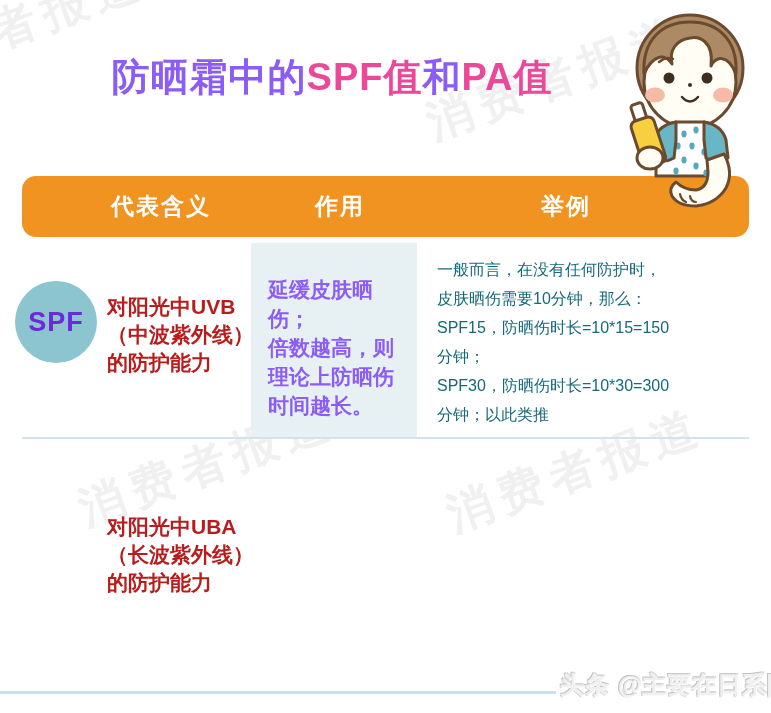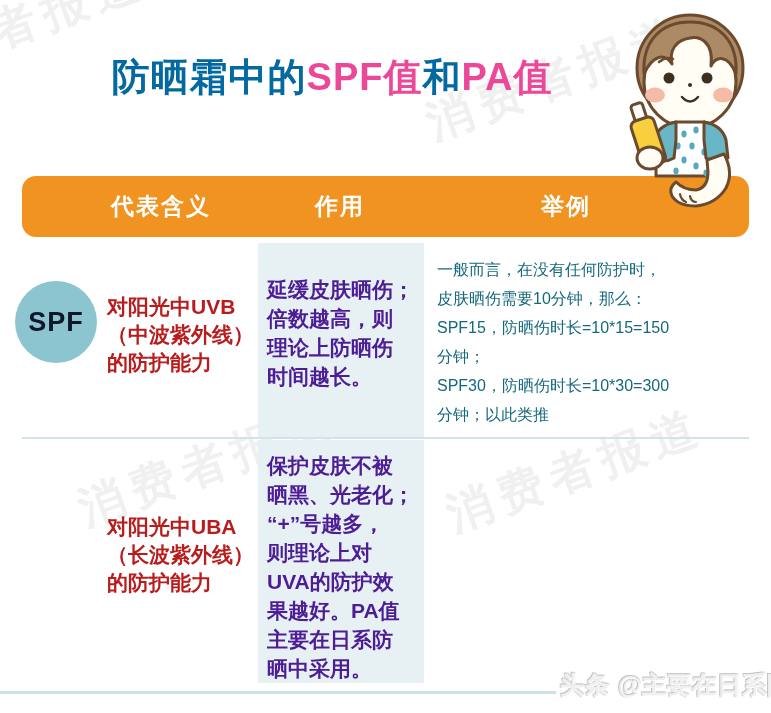--- a/index.html
+++ b/index.html
@@ -15,58 +15,58 @@
   .wm1{left:-120px;top:42px;}
   .wm2{left:418px;top:96px;}
   .wm3{left:70px;top:482px;}
   .wm4{left:438px;top:488px;}
 
   
   .title{
     position:absolute;z-index:3;left:22px;top:52px;width:620px;margin:0;
     text-align:center;font-size:38px;font-weight:bold;letter-spacing:1px;
   }
-  .t-teal{color:#0369a1;}
+  .t-teal{color:#8b5cf6;}
   .t-orange{color:#ec4899;}
 
   
   .header-bar{
     position:absolute;z-index:2;left:22px;top:176px;width:727px;height:61px;
     background:#F09320;border-radius:14px;
   }
   .hcol{
     position:absolute;top:0;width:160px;height:61px;line-height:61px;
     text-align:center;color:#ffffff;font-size:23px;font-weight:bold;letter-spacing:2px;
   }
   .h1{left:59px;}
   .h2{left:238px;text-align:center;}
   .h3{left:464px;}
 
   
   .badge{
-    position:absolute;z-index:3;border-radius:50%;background:#8CC5D0;color:#0f172a;
+    position:absolute;z-index:3;border-radius:50%;background:#8CC5D0;color:#6d28d9;
     font-weight:bold;font-size:27px;letter-spacing:1px;
     display:flex;align-items:center;justify-content:center;
   }
   .badge-spf{left:15px;top:281px;width:82px;height:82px;}
   .badge-pa{left:16px;top:511px;width:80px;height:80px;}
 
   
   .meaning{
     position:absolute;z-index:3;left:107px;width:162px;color:#b91c1c;
     font-size:21px;line-height:28px;font-weight:600;white-space:pre-line;
   }
   .meaning-spf{top:293px;}
   .meaning-pa{top:513px;}
 
   
   .func-cell{
-    position:absolute;z-index:1;left:258px;width:166px;background:#E7F0F2;
-    color:#4c1d95;font-size:21px;line-height:29px;font-weight:600;white-space:pre-line;
-    box-sizing:border-box;padding:0 6px 0 9px;
+    position:absolute;z-index:1;left:251px;width:166px;background:#E7F0F2;
+    color:#8b5cf6;font-size:21px;line-height:29px;font-weight:600;white-space:pre-line;
+    box-sizing:border-box;padding:0 6px 0 17px;
   }
   .func-spf{top:243px;height:194px;padding-top:32px;}
   .func-pa{top:440px;height:243px;padding-top:11px;}
 
   
   .example{
     position:absolute;z-index:3;left:437px;width:330px;color:#15697B;
     font-size:16px;font-weight:400;white-space:pre-line;
   }
   .example-spf{top:255px;line-height:29px;}
@@ -119,28 +119,20 @@
 SPF15，防晒伤时长=10*15=150
 分钟；
 SPF30，防晒伤时长=10*30=300
 分钟；以此类推</div>
 
   <div class="divider"></div>
 
   <div class="meaning meaning-pa">对阳光中UBA
 （长波紫外线）
 的防护能力</div>
-  <div class="func-cell func-pa">保护皮肤不被
-晒黑、光老化；
-“+”号越多，
-则理论上对
-UVA的防护效
-果越好。PA值
-主要在日系防
-晒中采用。</div>
 
   <div class="footer-line"></div>
   <div class="footer-mark">头条 @主要在日系防</div>
 
   <svg class="child" viewBox="0 0 165 222" xmlns="http://www.w3.org/2000/svg">
 
     <circle cx="84" cy="60" r="53" fill="#AC8A66" stroke="#6B4A2E" stroke-width="3"></circle>
 
     <circle cx="84" cy="74" r="46" fill="#FFFDF4" stroke="#6B4A2E" stroke-width="3"></circle>
 

